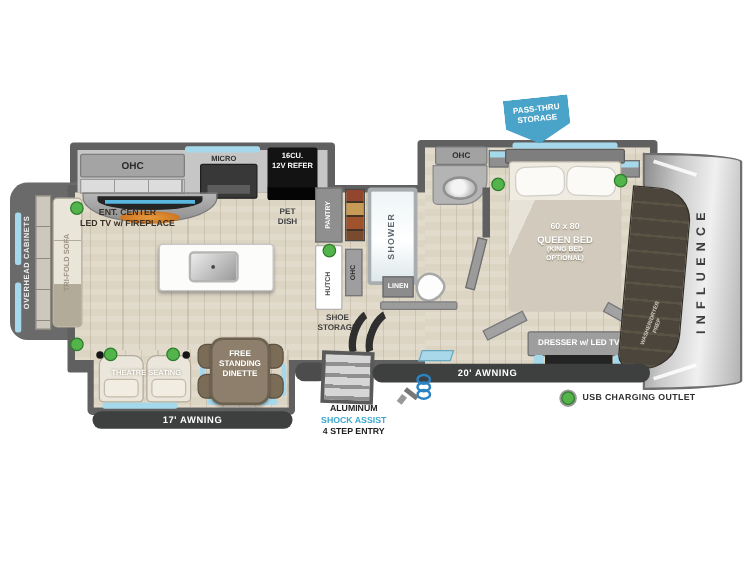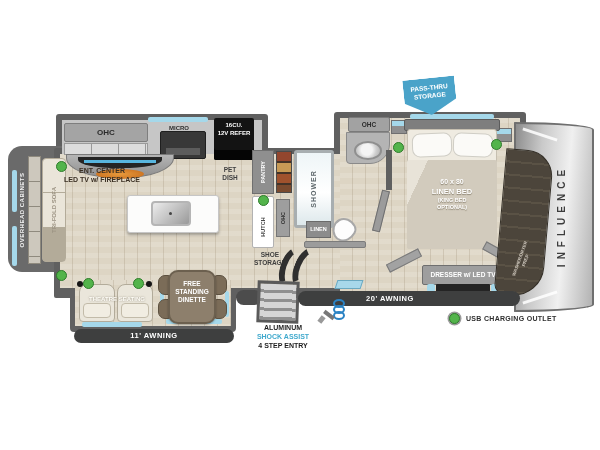--- a/index.html
+++ b/index.html
@@ -122,21 +122,21 @@
               box-shadow:inset 0 5px 0 #a5d8ea;"></div>
   <div class="abs" style="left:494px;top:128px;width:18px;height:14px;background:#8f8f8f;border:1px solid #6f6f6f;
               box-shadow:inset 0 5px 0 #a5d8ea;"></div>
   <div class="abs" style="left:404px;top:119px;width:96px;height:12px;background:#7e7e7e;border:1px solid #5c5c5c;border-radius:2px;"></div>
   <div class="abs" style="left:407px;top:129px;width:90px;height:120px;background:#efebe1;border:1px solid #c6bfb0;border-radius:3px;"></div>
   <div class="abs" style="left:412px;top:133px;width:40px;height:24px;background:#fbfaf7;border:1px solid #cfcdc5;border-radius:8px;transform:rotate(-2deg);"></div>
   <div class="abs" style="left:453px;top:133px;width:40px;height:24px;background:#fbfaf7;border:1px solid #cfcdc5;border-radius:8px;transform:rotate(2deg);"></div>
   <div class="abs" style="left:407px;top:160px;width:90px;height:89px;background:#d2cbbd;border-radius:2px;
               background-image:linear-gradient(115deg,#e8e3d8 0 16%,rgba(0,0,0,0) 16%);"></div>
   <div class="lbl" style="left:407px;top:178px;width:90px;font-size:7px;color:#ffffff;text-shadow:0 1px 1px rgba(90,80,60,.6);">60 x 80</div>
-  <div class="lbl" style="left:407px;top:187px;width:90px;font-size:7.5px;color:#ffffff;text-shadow:0 1px 1px rgba(90,80,60,.6);">LINEN BED</div>
+  <div class="lbl" style="left:407px;top:187px;width:90px;font-size:7.5px;color:#ffffff;text-shadow:0 1px 1px rgba(90,80,60,.6);">QUEEN BED</div>
   <div class="lbl" style="left:407px;top:197px;width:90px;font-size:5.5px;color:#ffffff;text-shadow:0 1px 1px rgba(90,80,60,.6);">(KING BED</div>
   <div class="lbl" style="left:407px;top:204px;width:90px;font-size:5.5px;color:#ffffff;text-shadow:0 1px 1px rgba(90,80,60,.6);">OPTIONAL)</div>
   <div class="abs" style="left:386px;top:256px;width:36px;height:9px;background:#a2a2a2;border:1px solid #7a7a7a;transform:rotate(-27deg);"></div>
   <div class="abs" style="left:482px;top:250px;width:38px;height:9px;background:#a2a2a2;border:1px solid #7a7a7a;transform:rotate(29deg);"></div>
   <div class="abs" style="left:422px;top:265px;width:82px;height:20px;background:#9e9e9e;border:1px solid #6f6f6f;border-radius:2px;"></div>
   <div class="lbl" style="left:422px;top:265px;width:82px;height:20px;font-size:6.5px;color:#ffffff;line-height:20px;">DRESSER w/ LED TV</div>
   <div class="win" style="left:427px;top:284px;width:8px;height:8px;"></div>
   <div class="win" style="left:491px;top:284px;width:8px;height:8px;"></div>
   <div class="abs" style="left:436px;top:284px;width:54px;height:9px;background:#242424;border-radius:1px;"></div>
 
@@ -173,21 +173,21 @@
   <div class="chair" style="left:214px;top:299px;border-radius:3px 7px 7px 3px;"></div>
   <div class="abs" style="left:168px;top:270px;width:48px;height:54px;background:#8d7f6c;border:2px solid #6c604f;border-radius:10px;
               box-shadow:0 1px 2px rgba(0,0,0,.3);"></div>
   <div class="lbl" style="left:168px;top:280px;width:48px;font-size:6.5px;color:#ffffff;">FREE</div>
   <div class="lbl" style="left:168px;top:288px;width:48px;font-size:6.5px;color:#ffffff;">STANDING</div>
   <div class="lbl" style="left:168px;top:296px;width:48px;font-size:6.5px;color:#ffffff;">DINETTE</div>
 
   <div class="abs" style="left:298px;top:291px;width:222px;height:15px;background:#3e3f3f;border-radius:8px;"></div>
   <div class="lbl" style="left:310px;top:291px;width:160px;height:15px;font-size:7.5px;color:#ffffff;line-height:15px;letter-spacing:.5px;">20' AWNING</div>
   <div class="abs" style="left:74px;top:329px;width:160px;height:14px;background:#3e3f3f;border-radius:7px;"></div>
-  <div class="lbl" style="left:74px;top:329px;width:160px;height:14px;font-size:7.5px;color:#ffffff;line-height:14px;letter-spacing:.5px;">11' AWNING</div>
+  <div class="lbl" style="left:74px;top:329px;width:160px;height:14px;font-size:7.5px;color:#ffffff;line-height:14px;letter-spacing:.5px;">17' AWNING</div>
 
   <div class="loop" style="left:333px;top:299px;"></div>
   <div class="loop" style="left:333px;top:305px;"></div>
   <div class="loop" style="left:333px;top:311px;"></div>
   <div class="abs" style="left:323px;top:313px;width:12px;height:4px;background:#777;transform:rotate(38deg);"></div>
   <div class="abs" style="left:319px;top:316px;width:5px;height:7px;background:#999;transform:rotate(38deg);"></div>
 
   <div class="lbl" style="left:248px;top:324px;width:70px;font-size:7px;color:#1d1d1d;">ALUMINUM</div>
   <div class="lbl" style="left:248px;top:333px;width:70px;font-size:7px;color:#3fa9cd;">SHOCK ASSIST</div>
   <div class="lbl" style="left:248px;top:342px;width:70px;font-size:7px;color:#1d1d1d;">4 STEP ENTRY</div>

